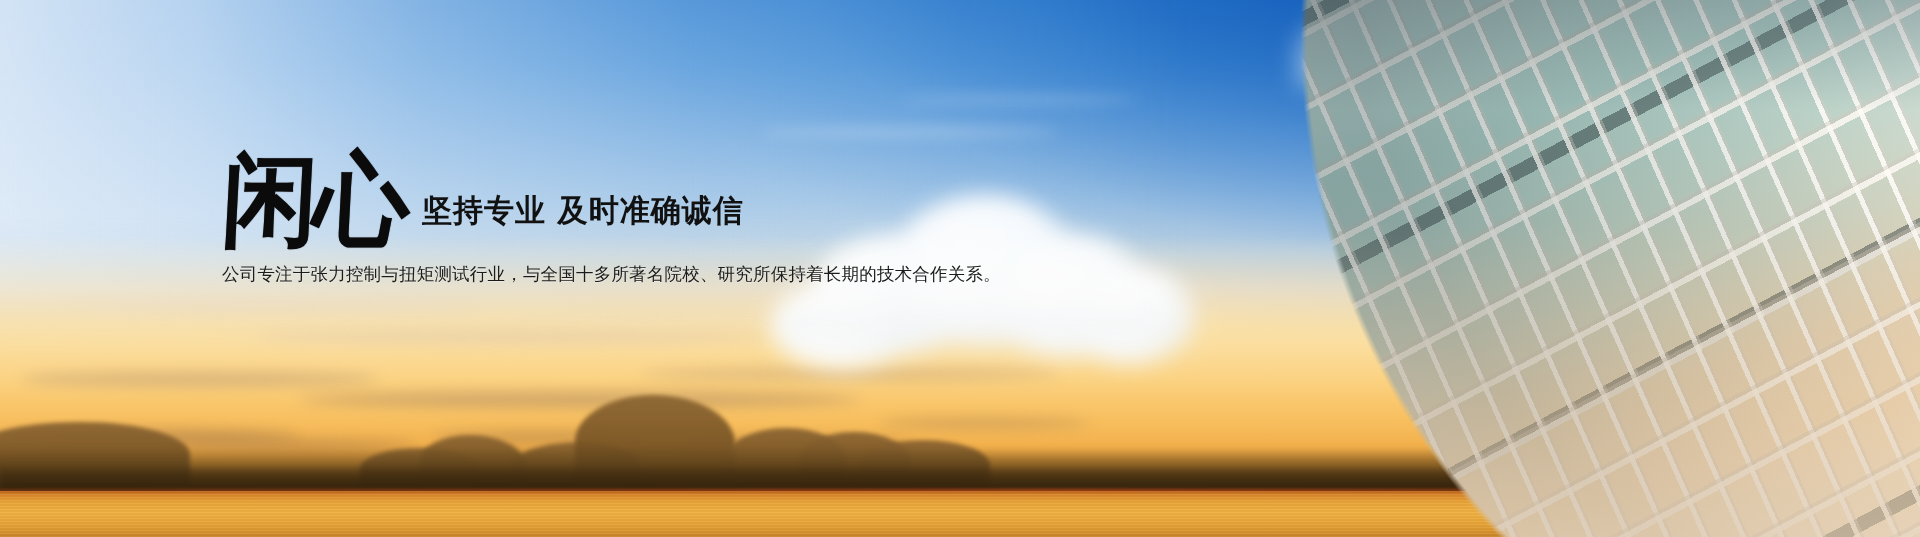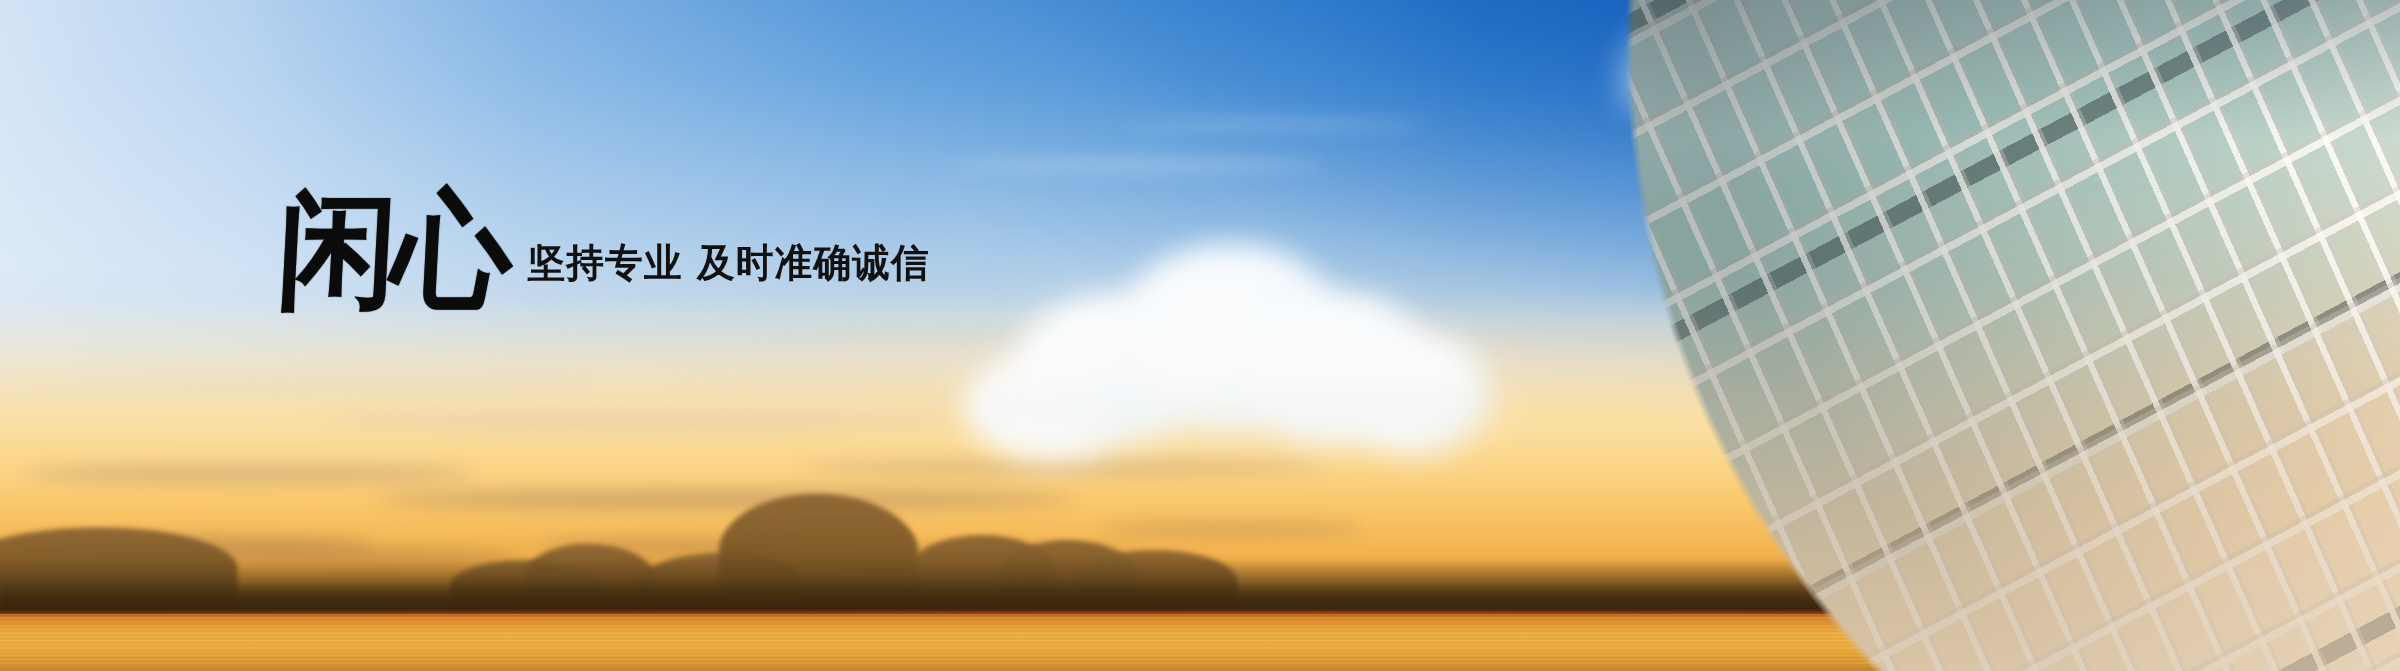--- a/index.html
+++ b/index.html
@@ -397,15 +397,16 @@
     <div class="bld-top-dark"></div>
     <div class="bld-rim"></div>
     <div class="bld-edge-hi"></div>
   </div>
 
   <div class="copy">
     <div class="headline-row">
       <div class="brand-mark">闲心</div>
       <div class="slogan">坚持专业  及时准确诚信</div>
     </div>
+    <div class="subcopy">公司专注于张力控制与扭矩测试行业，与全国十多所著名院校、研究所保持着长期的技术合作关系。</div>
   </div>
 
 </div>
 
 </body></html>

